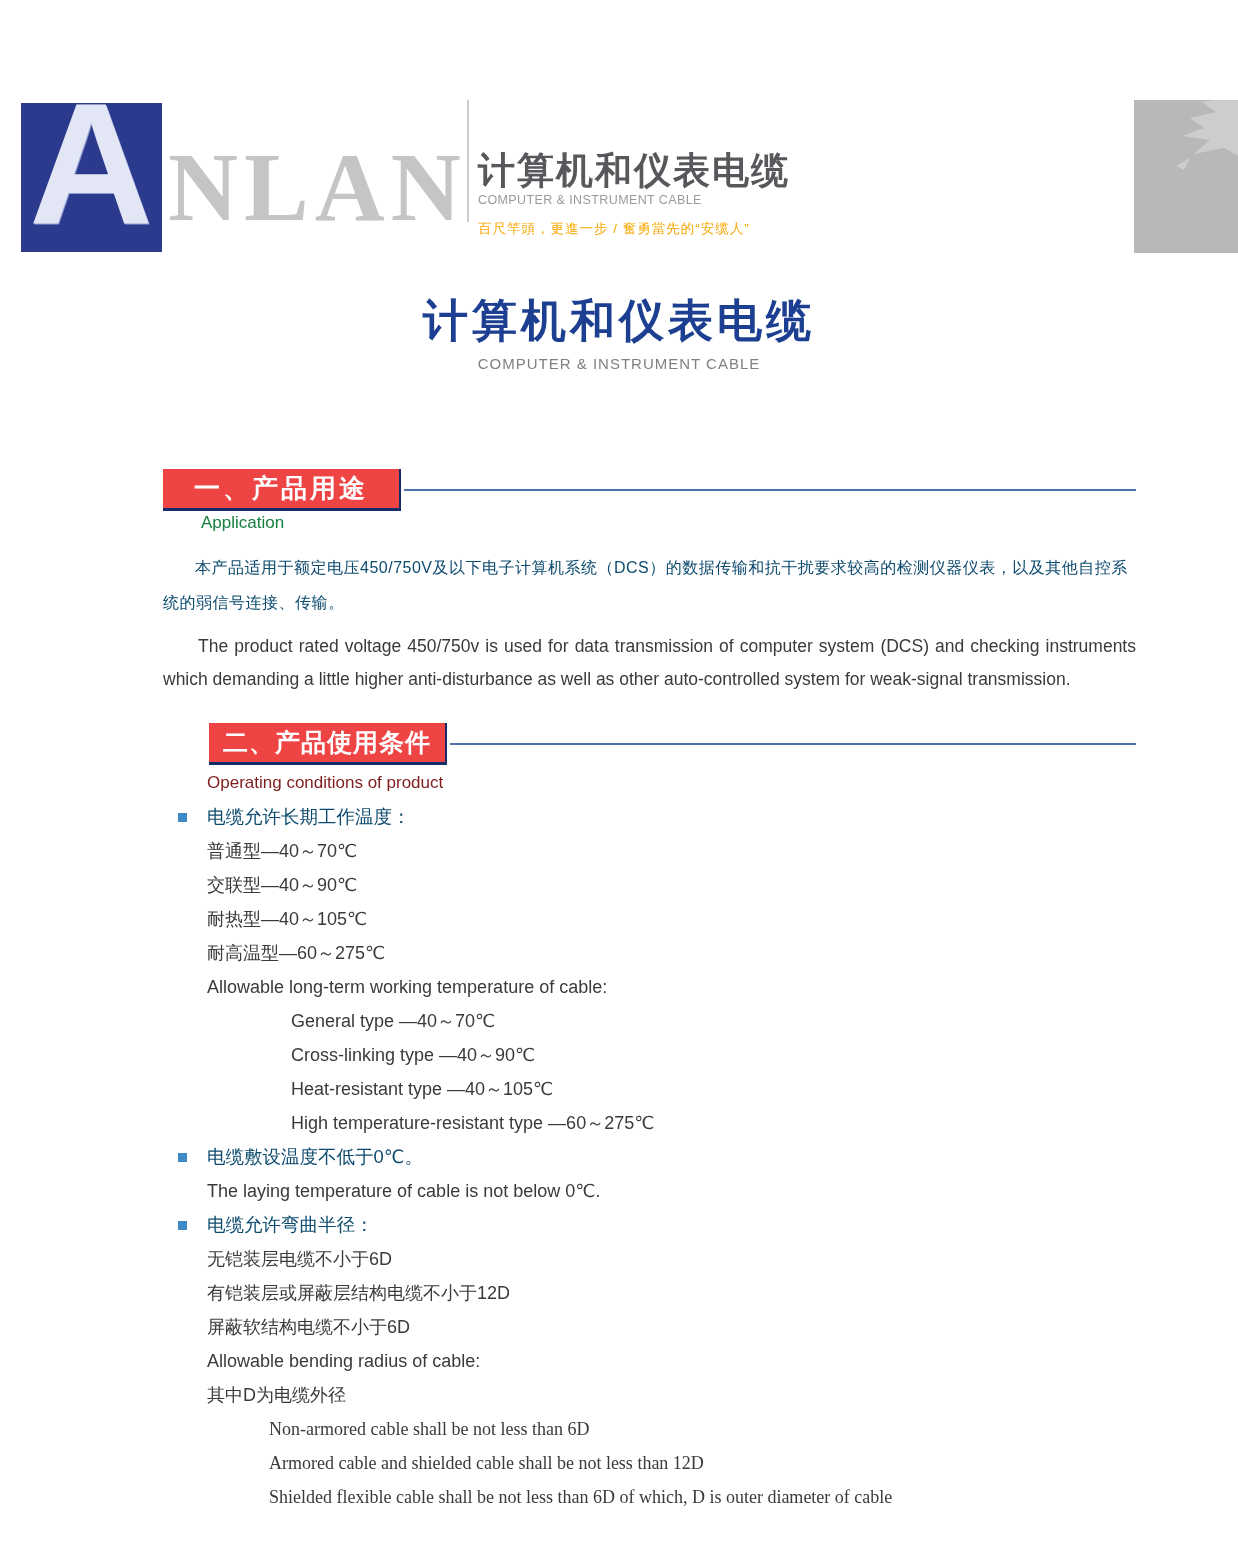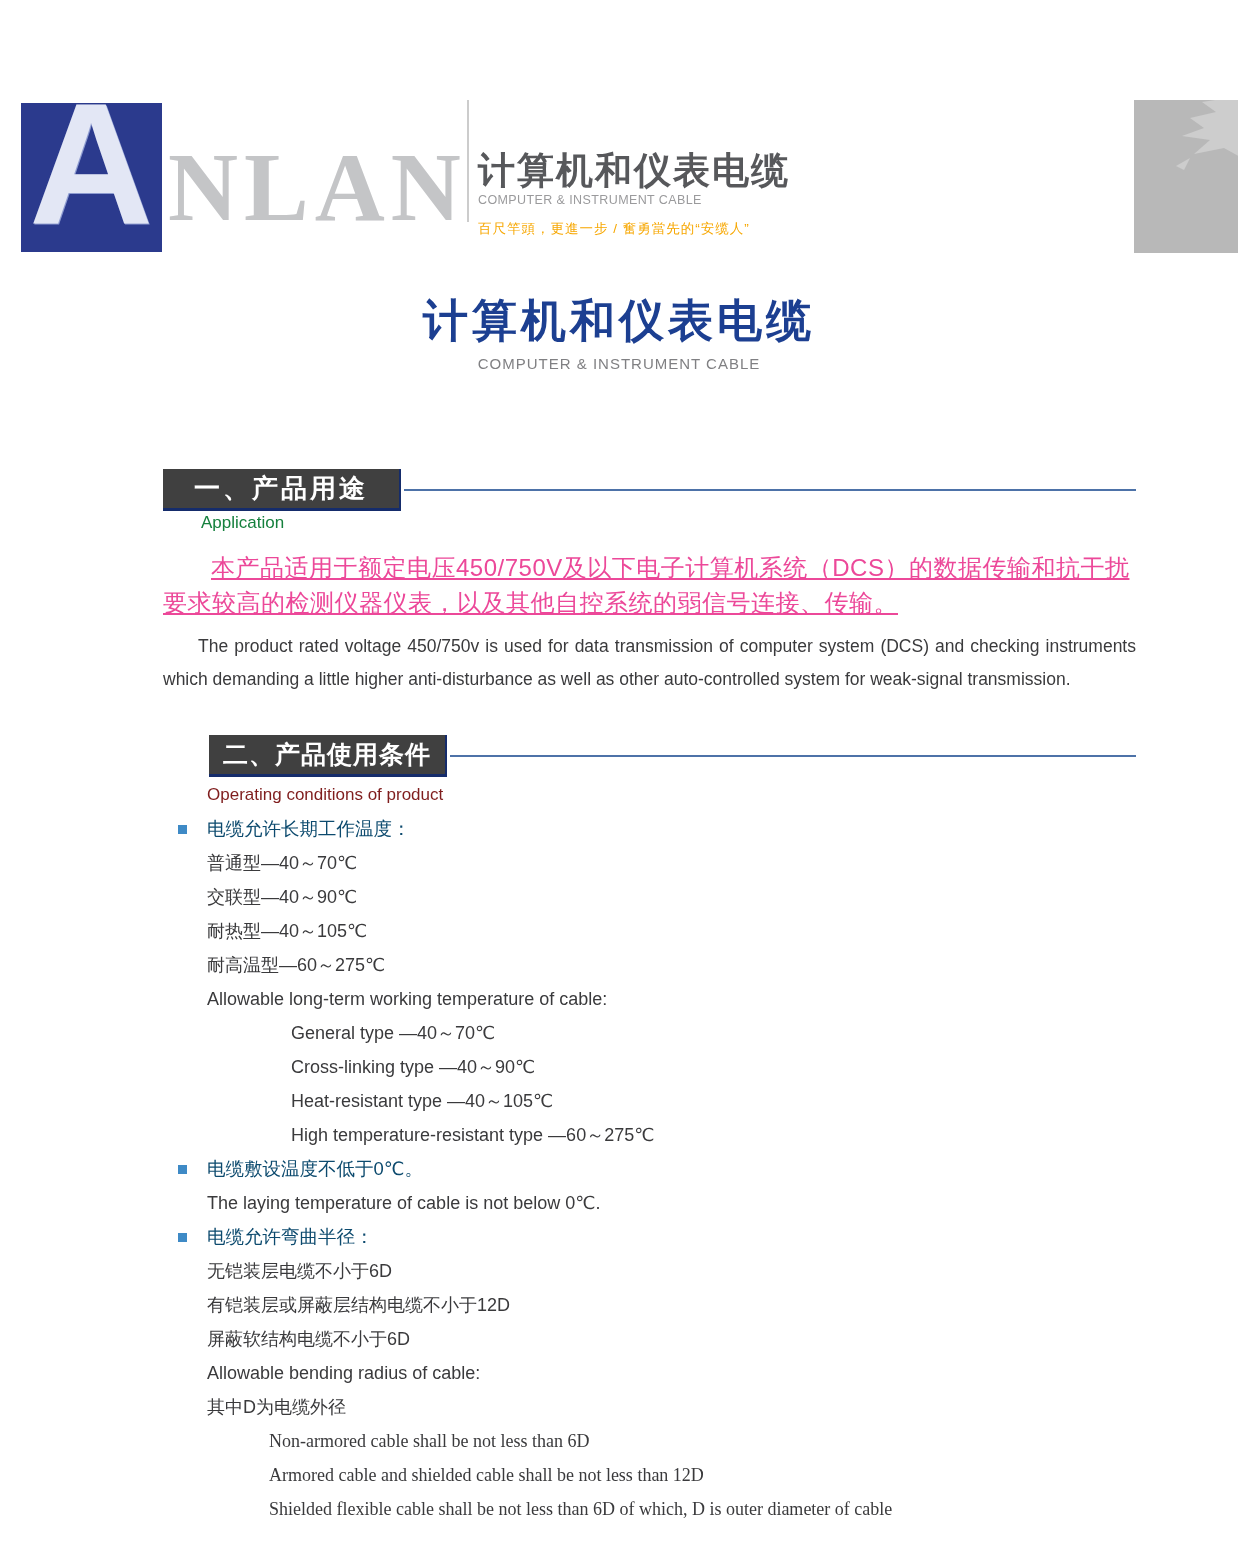--- a/index.html
+++ b/index.html
@@ -57,41 +57,41 @@
   }
   .page-title-en{
     font-size:15px; line-height:18px; color:#808083; letter-spacing:1px; margin-top:8px;
   }
 
   
   .content{ position:absolute; left:163px; top:468px; width:973px; }
 
   .section-head{ display:flex; align-items:center; height:44px; }
   .section-badge{
-    width:238px; height:42px; background:#404040;
+    width:238px; height:42px; background:#ef4444;
     border-bottom:3px solid #152c6b; border-right:2px solid #152c6b;
     color:#ffffff; font-weight:bold; white-space:nowrap;
     display:flex; align-items:center; justify-content:center;
   }
   .badge-1{ font-size:26px; letter-spacing:3px; }
   .badge-2{ font-size:25px; letter-spacing:1px; }
   .section-rule{ flex:1; height:2px; background:#4d72a8; margin-left:3px; }
 
   .sub-en{ padding-left:38px; font-size:17px; line-height:22px; color:#15803d; }
 
   .para-cn{
-    margin-top:16px; font-size:24px; line-height:35px;
-    text-indent:2em; color:#ec4899; letter-spacing:.5px;text-decoration:underline;
+    margin-top:16px; font-size:16px; line-height:35px;
+    text-indent:2em; color:#0c4a6e; letter-spacing:.5px;
   }
   .para-en{
     margin-top:10px; font-size:17.5px; line-height:33px;
     text-indent:2em; text-align:justify; color:#3a3a3c;
   }
 
-  .section2-head{ margin-top:38px;padding-left:46px; }
+  .section2-head{ margin-top:26px;padding-left:46px; }
   .op-cond{ padding-left:44px; font-size:17px; line-height:34px; color:#7f1d1d; }
 
   .bullet-item{ position:relative; padding-left:44px; }
   .bullet-sq{
     position:absolute; left:15px; top:13px; width:9px; height:9px;
     background:#3e8ac6;
   }
   .bullet-title{ font-size:18.5px; line-height:34px; color:#0c4a6e; }
   .line{ font-size:18px; line-height:34px; color:#3a3a3c; }
   .ind1{ padding-left:84px; }

